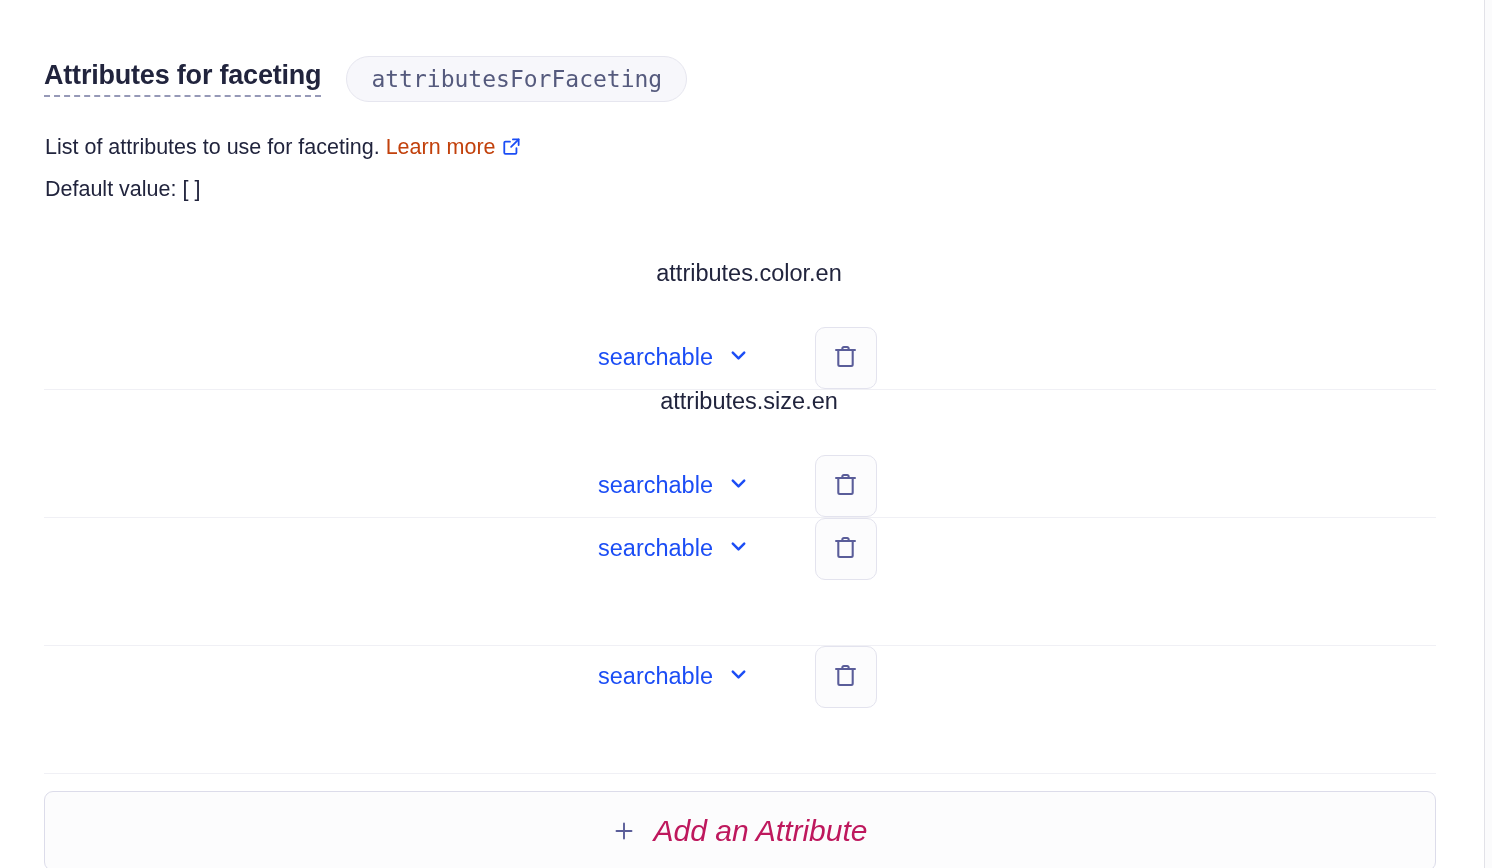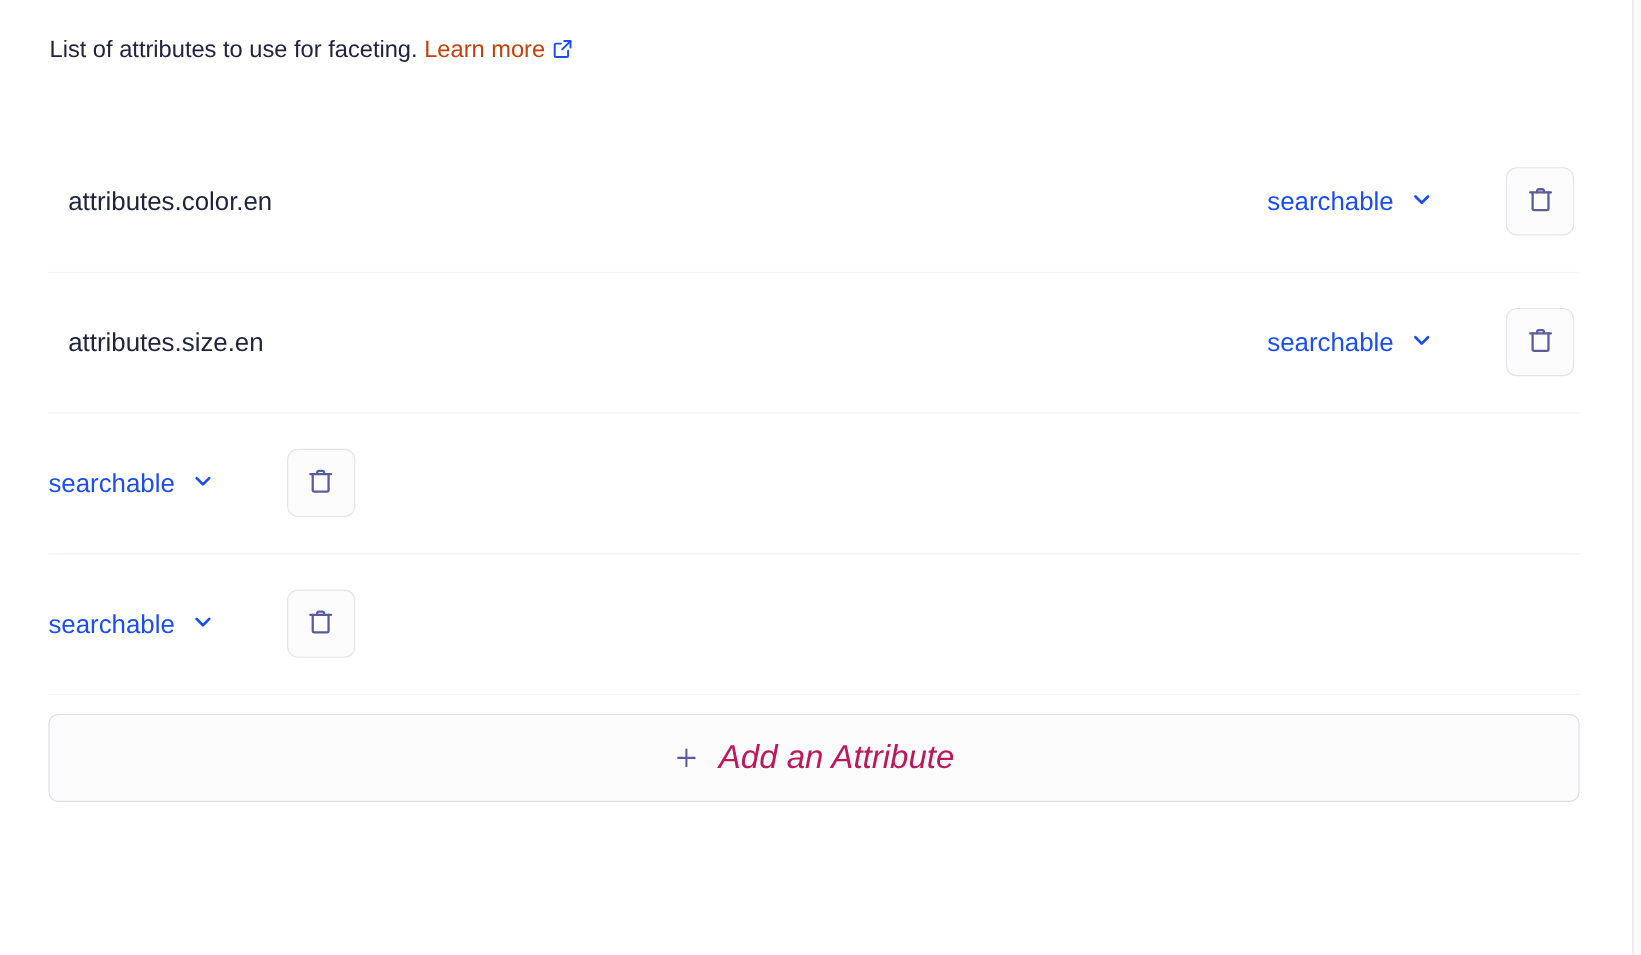--- a/index.html
+++ b/index.html
@@ -108,20 +108,21 @@
   }
 
   .attr-row {
     position: relative;
     display: flex;
     align-items: center;
     height: 128px;
     margin-left: 44px;
     margin-right: 48px;
     border-bottom: 1px solid #f0f0f5;
+    flex-direction: column;
   }
 
   .attr-name {
     flex: 1 1 auto;
     padding-left: 18px;
     font-size: 23.5px;
     color: #21243d;
     line-height: 1;
   }
 
@@ -197,27 +198,34 @@
     font-style: italic;
   }
 </style>
 </head>
 <body>
 
 <div class="page">
 
   <div class="content">
 
+    <div class="header-row">
+      <div class="setting-title">Attributes for faceting</div>
+      <div class="setting-pill">attributesForFaceting</div>
+    </div>
 
     <div class="description">
       <span class="desc-line"><span>List of attributes to use for faceting.</span> <a class="learn-more" href="#"><span>Learn more</span><span class="ext-icon"><svg width="19" height="19" viewBox="0 0 20 20" fill="none" xmlns="http://www.w3.org/2000/svg">
                 <path d="M11.5 2.5h6v6" stroke="#1b4df5" stroke-width="1.9" stroke-linecap="round" stroke-linejoin="round"></path>
                 <path d="M17.5 2.5L9.6 10.4" stroke="#1b4df5" stroke-width="1.9" stroke-linecap="round" stroke-linejoin="round"></path>
                 <path d="M15.2 11.8v4.7a1.2 1.2 0 0 1-1.2 1.2H3.6a1.2 1.2 0 0 1-1.2-1.2V6.1a1.2 1.2 0 0 1 1.2-1.2h4.8" stroke="#1b4df5" stroke-width="1.9" stroke-linecap="round" stroke-linejoin="round"></path>
               </svg></span></a>
+      </span>
+      <span class="desc-line"><span class="default-value">Default value:</span>
+        <span class="default-value">[ ]</span>
       </span>
     </div>
 
     <div class="attr-list">
 
       <div class="attr-row">
         <div class="attr-name">attributes.color.en</div>
         <div class="attr-controls">
           <button class="attr-select">
             <span>searchable</span>

